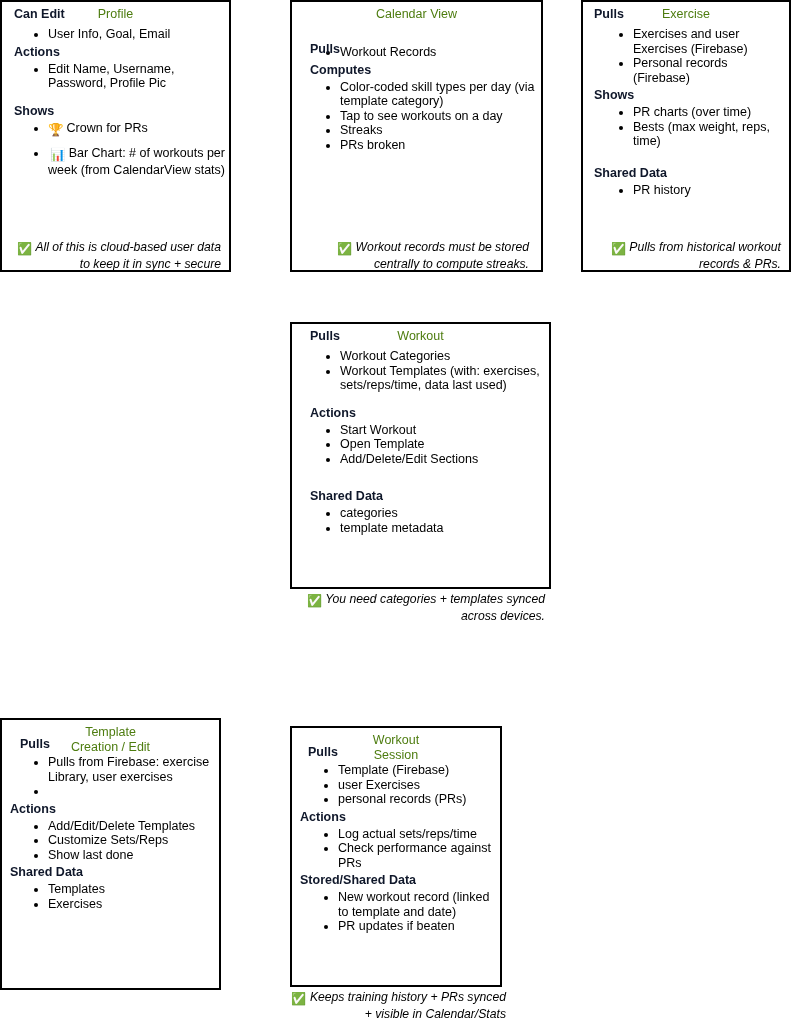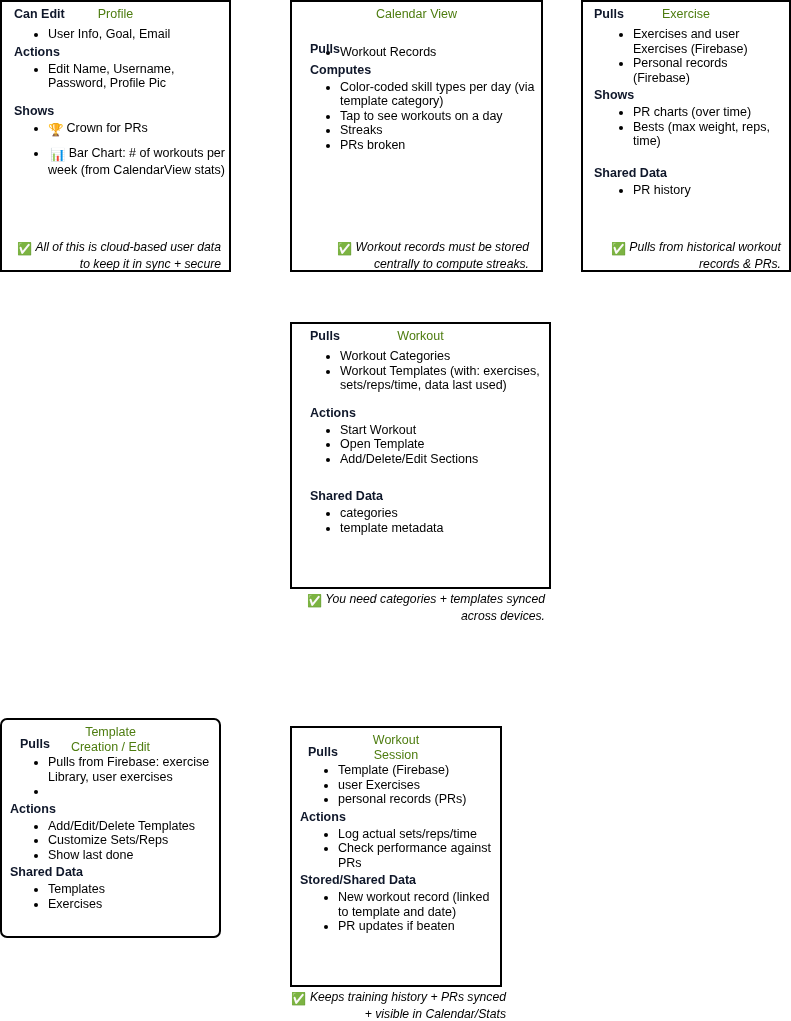--- a/index.html
+++ b/index.html
@@ -79,21 +79,21 @@
   #card-exercise .card-box{height:272px;}
   #card-exercise .body{position:relative;padding:0 4px;}
   #card-exercise .footer{position:absolute;left:2px;right:2px;top:238px;}
 
   #card-workout{left:290px;top:322px;width:261px;height:297px;}
   #card-workout .card-box{height:267px;}
   #card-workout .body{position:relative;padding:0 6px;}
   #card-workout .footer{position:absolute;left:0px;right:0px;top:270px;}
 
   #card-template{left:0px;top:718px;width:221px;height:272px;}
-  #card-template .card-box{height:220px;border-radius:7px;}
+  #card-template .card-box{height:272px;}
   #card-template .body{position:relative;padding:0 4px;}
 
   #card-session{left:290px;top:726px;width:212px;height:295px;}
   #card-session .card-box{height:261px;}
   #card-session .body{position:relative;padding:0 4px;}
   #card-session .footer{position:absolute;left:-10px;right:-10px;top:264px;}
 
   
   .stacked-head{position:relative;height:32px;}
   .stacked-head .title{position:absolute;left:0;right:0;top:0;}

